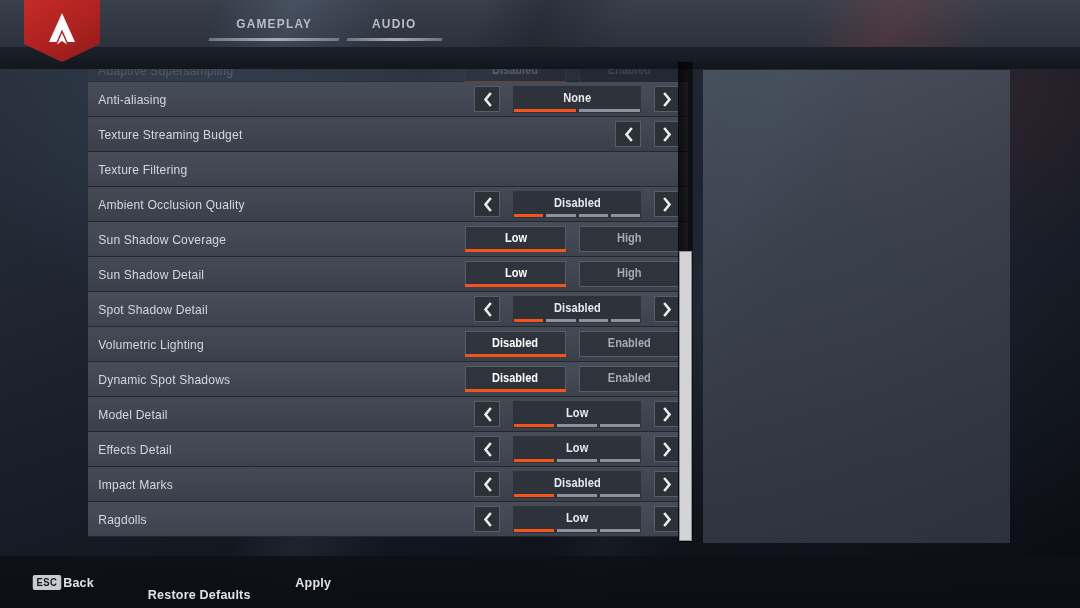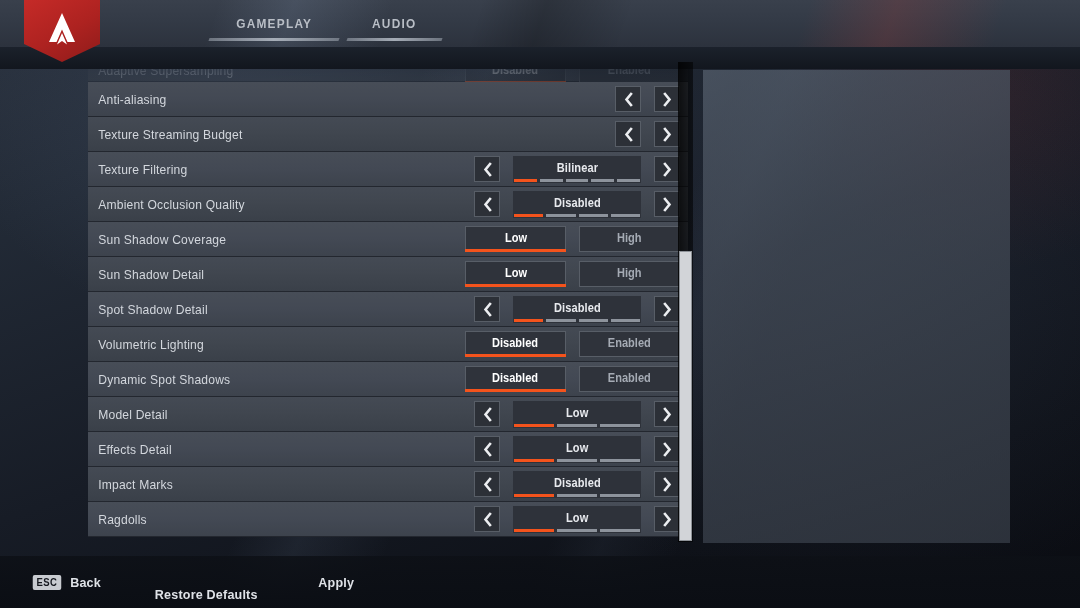--- a/index.html
+++ b/index.html
@@ -169,21 +169,21 @@
     z-index:3;
   }
 
   
   .bottombar {
     position:absolute; left:0; bottom:0; width:1080px; height:52px;
     background:linear-gradient(180deg, rgba(13,16,22,.86) 0%, #0b0e14 100%);
     display:flex; align-items:center; z-index:6;
   }
   .bottom-item {
-    display:flex; align-items:center; gap:7px; cursor:pointer;
+    display:flex; align-items:center; cursor:pointer;
     font-size:13.5px; color:#dfe2e7; letter-spacing:.2px;
   }
   .bottom-item .btxt { transform:scaleX(.93); font-weight:700; }
   .esc-key {
     display:inline-flex; align-items:center; justify-content:center;
     min-width:25px; height:15px; padding:0 4px; border-radius:2px;
     background:#c8cbd0; color:#15181e; font-size:10px; font-weight:700;
     letter-spacing:.4px; transform:scaleX(.95);
   }
 </style>
@@ -230,20 +230,27 @@
         </div>
       </div>
       <div class="row">
         <span class="row-label">Anti-aliasing</span>
         <div class="row-control">
           <div class="arrow-btn">
             <svg width="17" height="19" viewBox="0 0 17 19" aria-hidden="true">
               <path d="M11 4 L6.5 9.5 L11 15" fill="none" stroke="#eceef1" stroke-width="2.6" stroke-linecap="square" stroke-linejoin="miter"></path>
             </svg>
           </div>
+          <div class="value-box">
+            <span class="value-text">None</span>
+            <div class="segments">
+              <div class="seg on"></div>
+              <div class="seg"></div>
+            </div>
+          </div>
           <div class="arrow-btn">
             <svg width="17" height="19" viewBox="0 0 17 19" aria-hidden="true">
               <path d="M6 4 L10.5 9.5 L6 15" fill="none" stroke="#eceef1" stroke-width="2.6" stroke-linecap="square" stroke-linejoin="miter"></path>
             </svg>
           </div>
         </div>
       </div>
       <div class="row alt">
         <span class="row-label">Texture Streaming Budget</span>
         <div class="row-control">
@@ -254,42 +261,20 @@
           </div>
           <div class="arrow-btn">
             <svg width="17" height="19" viewBox="0 0 17 19" aria-hidden="true">
               <path d="M6 4 L10.5 9.5 L6 15" fill="none" stroke="#eceef1" stroke-width="2.6" stroke-linecap="square" stroke-linejoin="miter"></path>
             </svg>
           </div>
         </div>
       </div>
       <div class="row">
         <span class="row-label">Texture Filtering</span>
-        <div class="row-control">
-          <div class="arrow-btn">
-            <svg width="17" height="19" viewBox="0 0 17 19" aria-hidden="true">
-              <path d="M11 4 L6.5 9.5 L11 15" fill="none" stroke="#eceef1" stroke-width="2.6" stroke-linecap="square" stroke-linejoin="miter"></path>
-            </svg>
-          </div>
-          <div class="value-box">
-            <span class="value-text">Bilinear</span>
-            <div class="segments">
-              <div class="seg on"></div>
-              <div class="seg"></div>
-              <div class="seg"></div>
-              <div class="seg"></div>
-              <div class="seg"></div>
-            </div>
-          </div>
-          <div class="arrow-btn">
-            <svg width="17" height="19" viewBox="0 0 17 19" aria-hidden="true">
-              <path d="M6 4 L10.5 9.5 L6 15" fill="none" stroke="#eceef1" stroke-width="2.6" stroke-linecap="square" stroke-linejoin="miter"></path>
-            </svg>
-          </div>
-        </div>
       </div>
       <div class="row alt">
         <span class="row-label">Ambient Occlusion Quality</span>
         <div class="row-control">
           <div class="arrow-btn">
             <svg width="17" height="19" viewBox="0 0 17 19" aria-hidden="true">
               <path d="M11 4 L6.5 9.5 L11 15" fill="none" stroke="#eceef1" stroke-width="2.6" stroke-linecap="square" stroke-linejoin="miter"></path>
             </svg>
           </div>
           <div class="value-box">
@@ -476,18 +461,18 @@
   <div class="preview"></div>
 
   <div class="bottombar">
     <div class="bottom-item" style="margin-left:32px;">
       <span class="esc-key">ESC</span>
       <span class="btxt">Back</span>
     </div>
     <div class="bottom-item" style="margin-left:49px;margin-top:24px;">
       <span class="btxt">Restore Defaults</span>
     </div>
-    <div class="bottom-item" style="margin-left:56px;">
+    <div class="bottom-item" style="margin-left:40px;">
       <span class="btxt">Apply</span>
     </div>
   </div>
 
 </div>
 
 </body></html>

